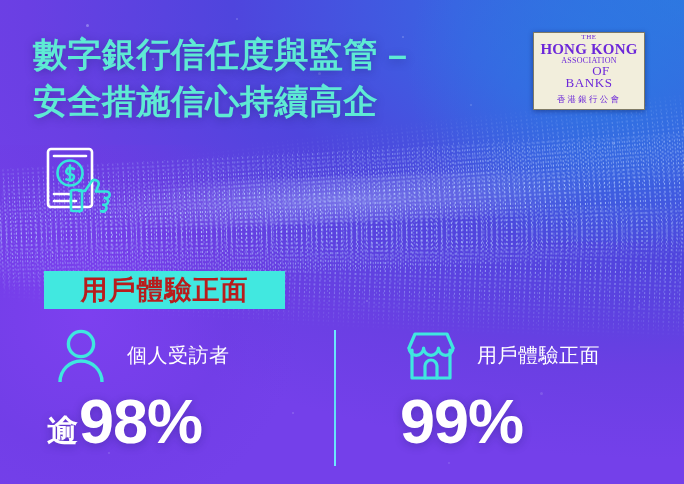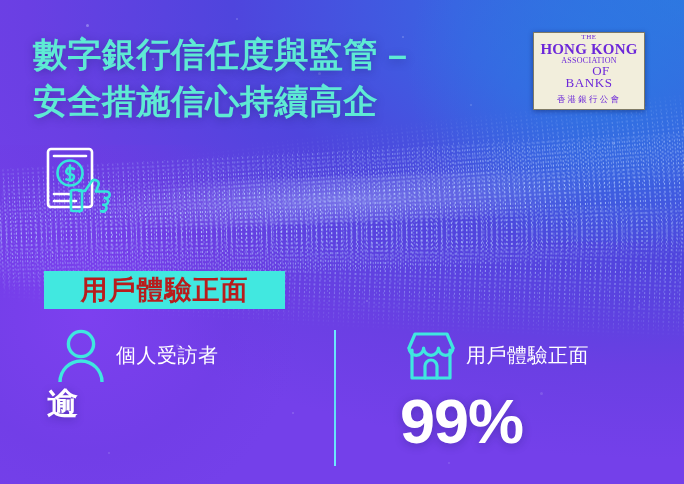--- a/index.html
+++ b/index.html
@@ -100,21 +100,21 @@
 
   
   .divider{
     position:absolute;left:334px;top:330px;width:2px;height:136px;
     background:linear-gradient(180deg,#6ef0ff 0%,#5ce6f5 50%,#6ef0ff 100%);
     opacity:.95;
   }
   .stat{position:absolute;}
   .stat-a{left:55px;top:326px;}
   .stat-b{left:405px;top:326px;}
-  .stat-head{display:flex;align-items:center;gap:9px;height:58px;}
+  .stat-head{display:flex;align-items:center;gap:20px;height:58px;}
   .stat-icon{width:52px;height:54px;flex:0 0 auto;}
   .stat-label{color:#ffffff;font-size:20px;letter-spacing:.5px;white-space:nowrap;}
   .stat-value{
     display:flex;align-items:baseline;color:#ffffff;font-weight:bold;
     margin-top:6px;text-shadow:0 2px 10px rgba(20,20,90,.3);
   }
   .stat-prefix{font-size:31px;font-weight:bold;line-height:1;margin-right:1px;position:relative;top:-2px;}
   .stat-number{font-size:63px;line-height:1;letter-spacing:-1px;}
   .stat-a .stat-value{margin-left:-8px;}
   .stat-b .stat-value{margin-left:-6px;}
@@ -186,20 +186,21 @@
       <span class="stat-icon">
         <svg viewBox="0 0 52 54" width="52" height="54" fill="none" stroke="#3fe7df" stroke-width="3.4" stroke-linecap="round">
           <circle cx="26" cy="16" r="12.6"></circle>
           <path d="M5 54 a21 21 0 0 1 42 0"></path>
         </svg>
       </span>
       <span class="stat-label">個人受訪者</span>
     </div>
     <div class="stat-value">
       <span class="stat-prefix">逾</span>
+      <span class="stat-number">98%</span>
     </div>
   </div>
 
   <div class="stat stat-b">
     <div class="stat-head">
       <span class="stat-icon">
         <svg viewBox="0 0 52 54" width="52" height="54" fill="none" stroke="#3fe7df" stroke-width="3.2" stroke-linecap="round" stroke-linejoin="round">
           <path d="M4 20 L10 6 h32 l6 14"></path>
           <path d="M4 20 a7.3 7.3 0 0 0 14.6 0 a7.3 7.3 0 0 0 14.8 0 a7.3 7.3 0 0 0 14.6 0"></path>
           <path d="M7 22 v28 h38 v-28"></path>

